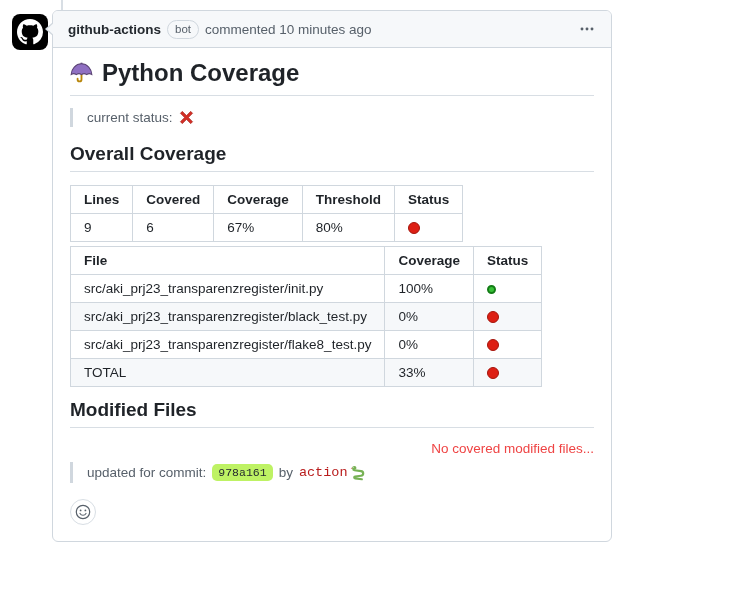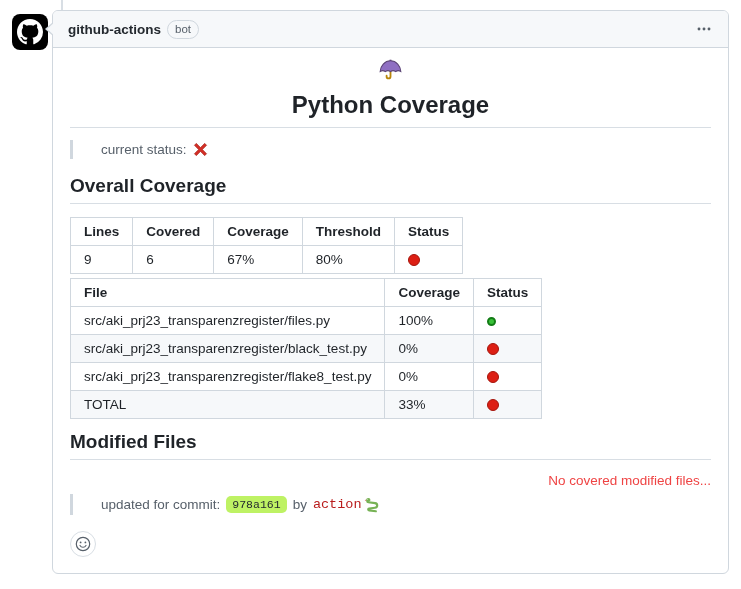--- a/index.html
+++ b/index.html
@@ -9,21 +9,21 @@
     font-family: "Liberation Sans", sans-serif;
     color: #1f2328; font-size: 13.5px;
   }
   .timeline-line { position: absolute; left: 61px; top: 0; width: 2px; height: 11px; background: #d8dee4; }
   .avatar {
     position: absolute; left: 12px; top: 14px; width: 36px; height: 36px;
     background: #000; border-radius: 8px; display: flex; align-items: center; justify-content: center;
     cursor: pointer;
   }
   .comment {
-    position: absolute; left: 52px; top: 10px; width: 677px;
+    position: absolute; left: 52px; top: 10px; width: 560px;
     border: 1px solid #d0d7de; border-radius: 6px; background: #fff;
   }
   .comment-header {
     position: relative; height: 37px; background: #f6f8fa;
     border-bottom: 1px solid #d0d7de; border-radius: 5px 5px 0 0;
     display: flex; align-items: center; gap: 6px; padding: 0 12px 0 15px;
     color: #57606a;
   }
   .caret, .caret-inner {
     position: absolute; top: 11px; width: 0; height: 0;
@@ -36,24 +36,24 @@
     font-size: 11.5px; line-height: 17px; padding: 0 7px; border: 1px solid #d0d7de;
     border-radius: 2em; color: #57606a; background: transparent;
   }
   .timestamp { color: #57606a; text-decoration: none; cursor: pointer; }
   .kebab-btn { margin-left: auto; background: none; border: none; cursor: pointer; padding: 4px; display: flex; }
   .comment-body { padding: 8px 17px 16px 17px; }
 
   h1.report-title {
     display: flex; align-items: center; gap: 9px;
     font-size: 24px; font-weight: bold; color: #1f2328;
-    margin: 3px 0 12px; padding-bottom: 8px; border-bottom: 1px solid #d8dee4; flex-direction: column;
+    margin: 3px 0 12px; padding-bottom: 8px; border-bottom: 1px solid #d8dee4;
   }
   blockquote.quote {
-    border-left: 3px solid #d0d7de; padding: 2px 0 2px 28px; color: #57606a;
+    border-left: 3px solid #d0d7de; padding: 2px 0 2px 14px; color: #57606a;
     display: flex; align-items: center; gap: 6px; margin: 0 0 16px;
   }
   h2.section-heading {
     font-size: 19px; font-weight: bold; color: #1f2328;
     margin: 12px 0 13px; padding-bottom: 6px; border-bottom: 1px solid #d8dee4;
   }
   .mt { margin-top: 20px; }
 
   table { border-collapse: collapse; margin-bottom: 4px; font-size: 13.5px; }
   th, td { border: 1px solid #d0d7de; padding: 5px 13px; text-align: left; line-height: 17px; }
@@ -99,20 +99,21 @@
     </svg>
   </span>
 </div>
 
 <div class="comment">
   <div class="comment-header">
     <div class="caret"></div>
     <div class="caret-inner"></div>
     <a class="author">github-actions</a>
     <span class="badge">bot</span>
+    <a class="timestamp">commented 10 minutes ago</a>
     <button class="kebab-btn">
       <span>
         <svg width="16" height="16" viewBox="0 0 16 16" fill="#57606a">
           <circle cx="3" cy="8" r="1.45"></circle>
             <circle cx="8" cy="8" r="1.45"></circle>
             <circle cx="13" cy="8" r="1.45"></circle>
         </svg>
       </span>
     </button>
   </div>
@@ -166,21 +167,21 @@
     <table class="files">
       <thead>
         <tr>
           <th>File</th>
           <th>Coverage</th>
           <th>Status</th>
         </tr>
       </thead>
       <tbody>
         <tr>
-          <td>src/aki_prj23_transparenzregister/files.py</td>
+          <td>src/aki_prj23_transparenzregister/init.py</td>
           <td>100%</td>
           <td><span class="dot" data-status="green"></span></td>
         </tr>
         <tr>
           <td>src/aki_prj23_transparenzregister/black_test.py</td>
           <td>0%</td>
           <td><span class="dot" data-status="red"></span></td>
         </tr>
         <tr>
           <td>src/aki_prj23_transparenzregister/flake8_test.py</td>

